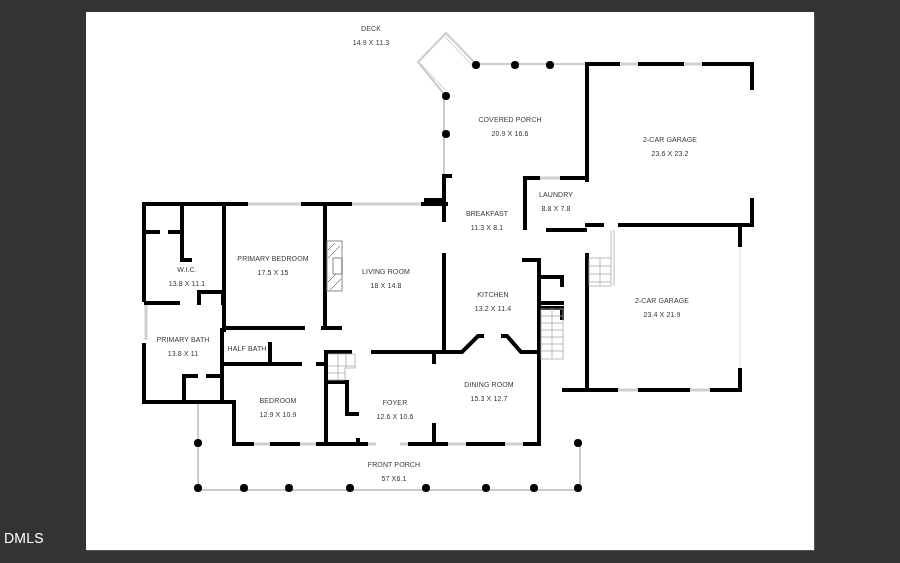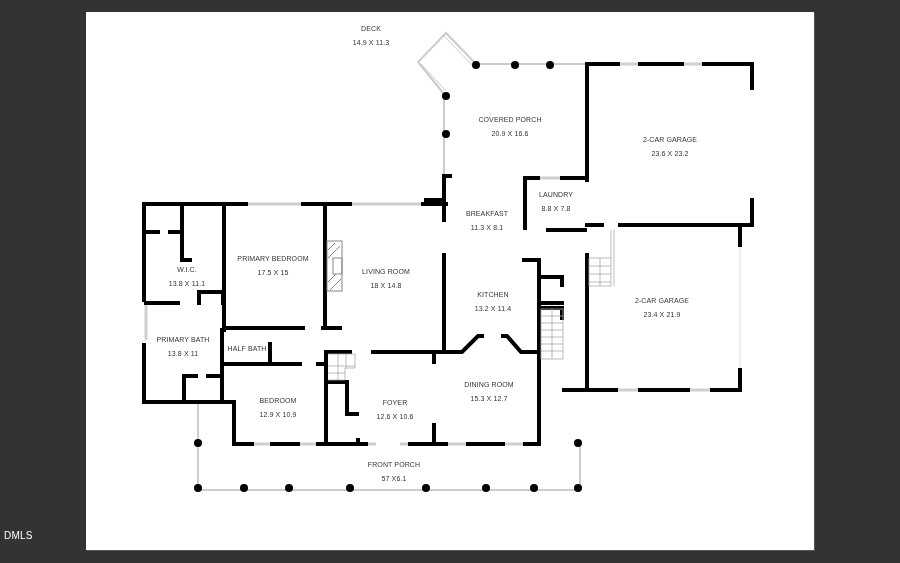--- a/index.html
+++ b/index.html
@@ -31,21 +31,21 @@
       line-height: 1;
       white-space: nowrap;
       letter-spacing: 0.1px;
     }
     .label .name { display: block; }
     .label .dims { display: block; margin-top: 7px; }
     .watermark {
       position: absolute;
       left: 4px; top: 530px;
       color: #ffffff;
-      font-size: 10px;
+      font-size: 14px;
       letter-spacing: 0.2px;
     }
   </style>
 </head>
 <body>
 
 <div class="sheet"></div>
 
 <svg class="plan" viewBox="0 0 900 563" xmlns="http://www.w3.org/2000/svg">
 

